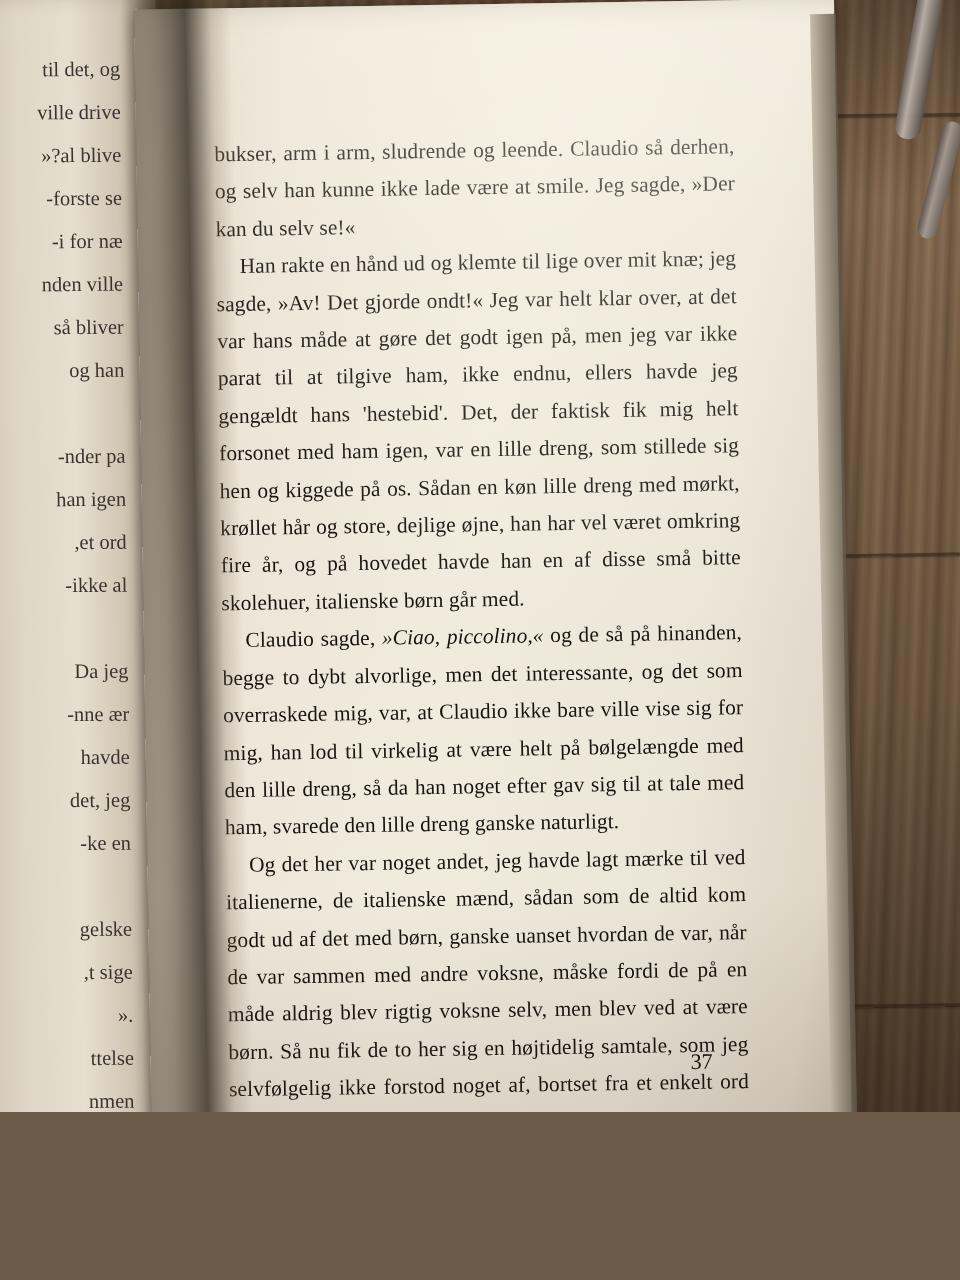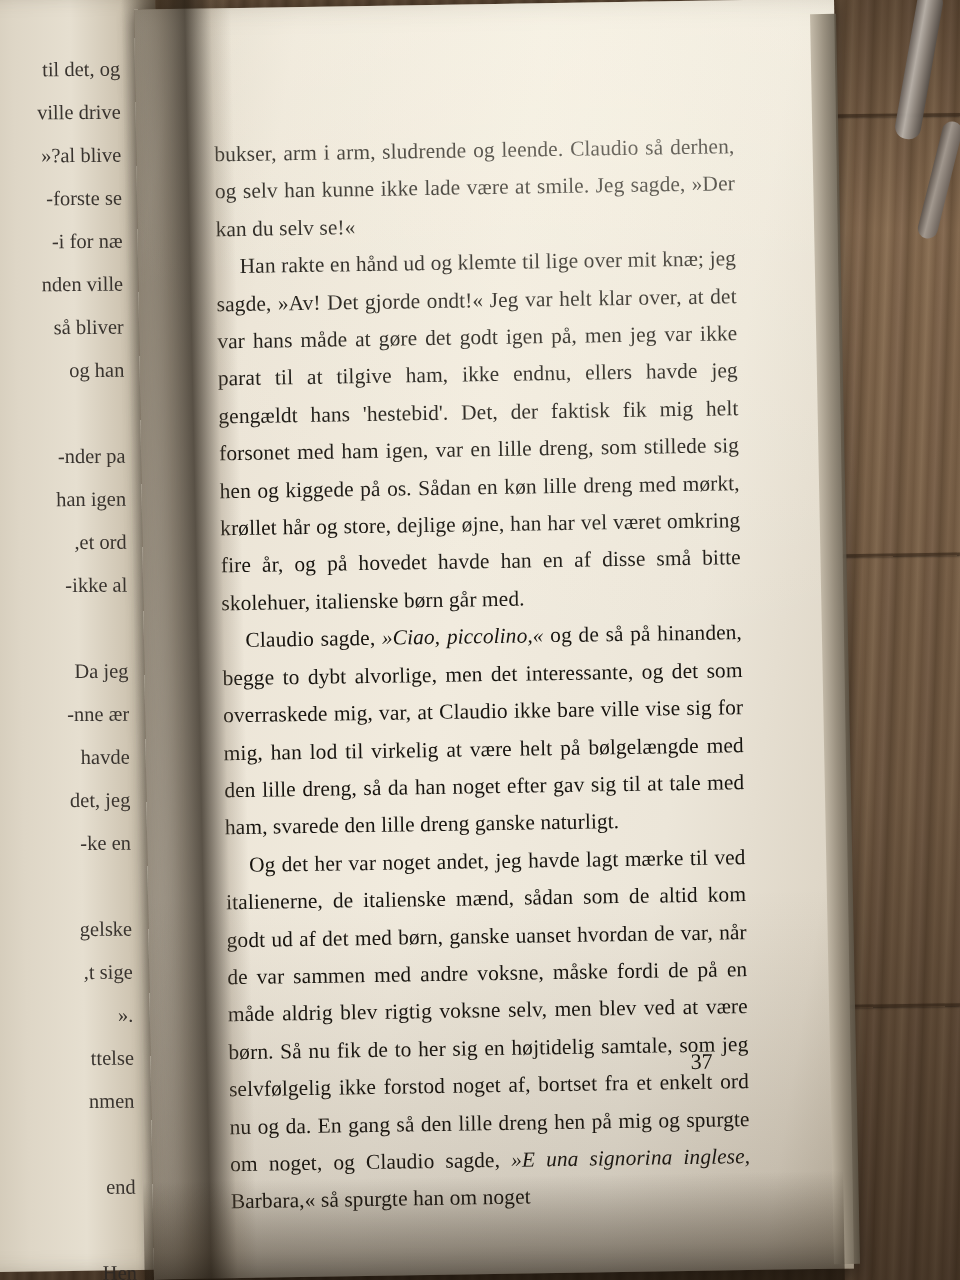--- a/index.html
+++ b/index.html
@@ -10,21 +10,21 @@
     width: 960px;
     height: 1280px;
     overflow: hidden;
     font-family: "Liberation Serif", serif;
     background: #6b5a48;
   }
 
   #scene {
     position: relative;
     width: 960px;
-    height: 1280px;
+    height: 1112px;
     overflow: hidden;
   }
 
   
   .wood {
     position: absolute;
     inset: 0;
     background:
       repeating-linear-gradient(
         92deg,

